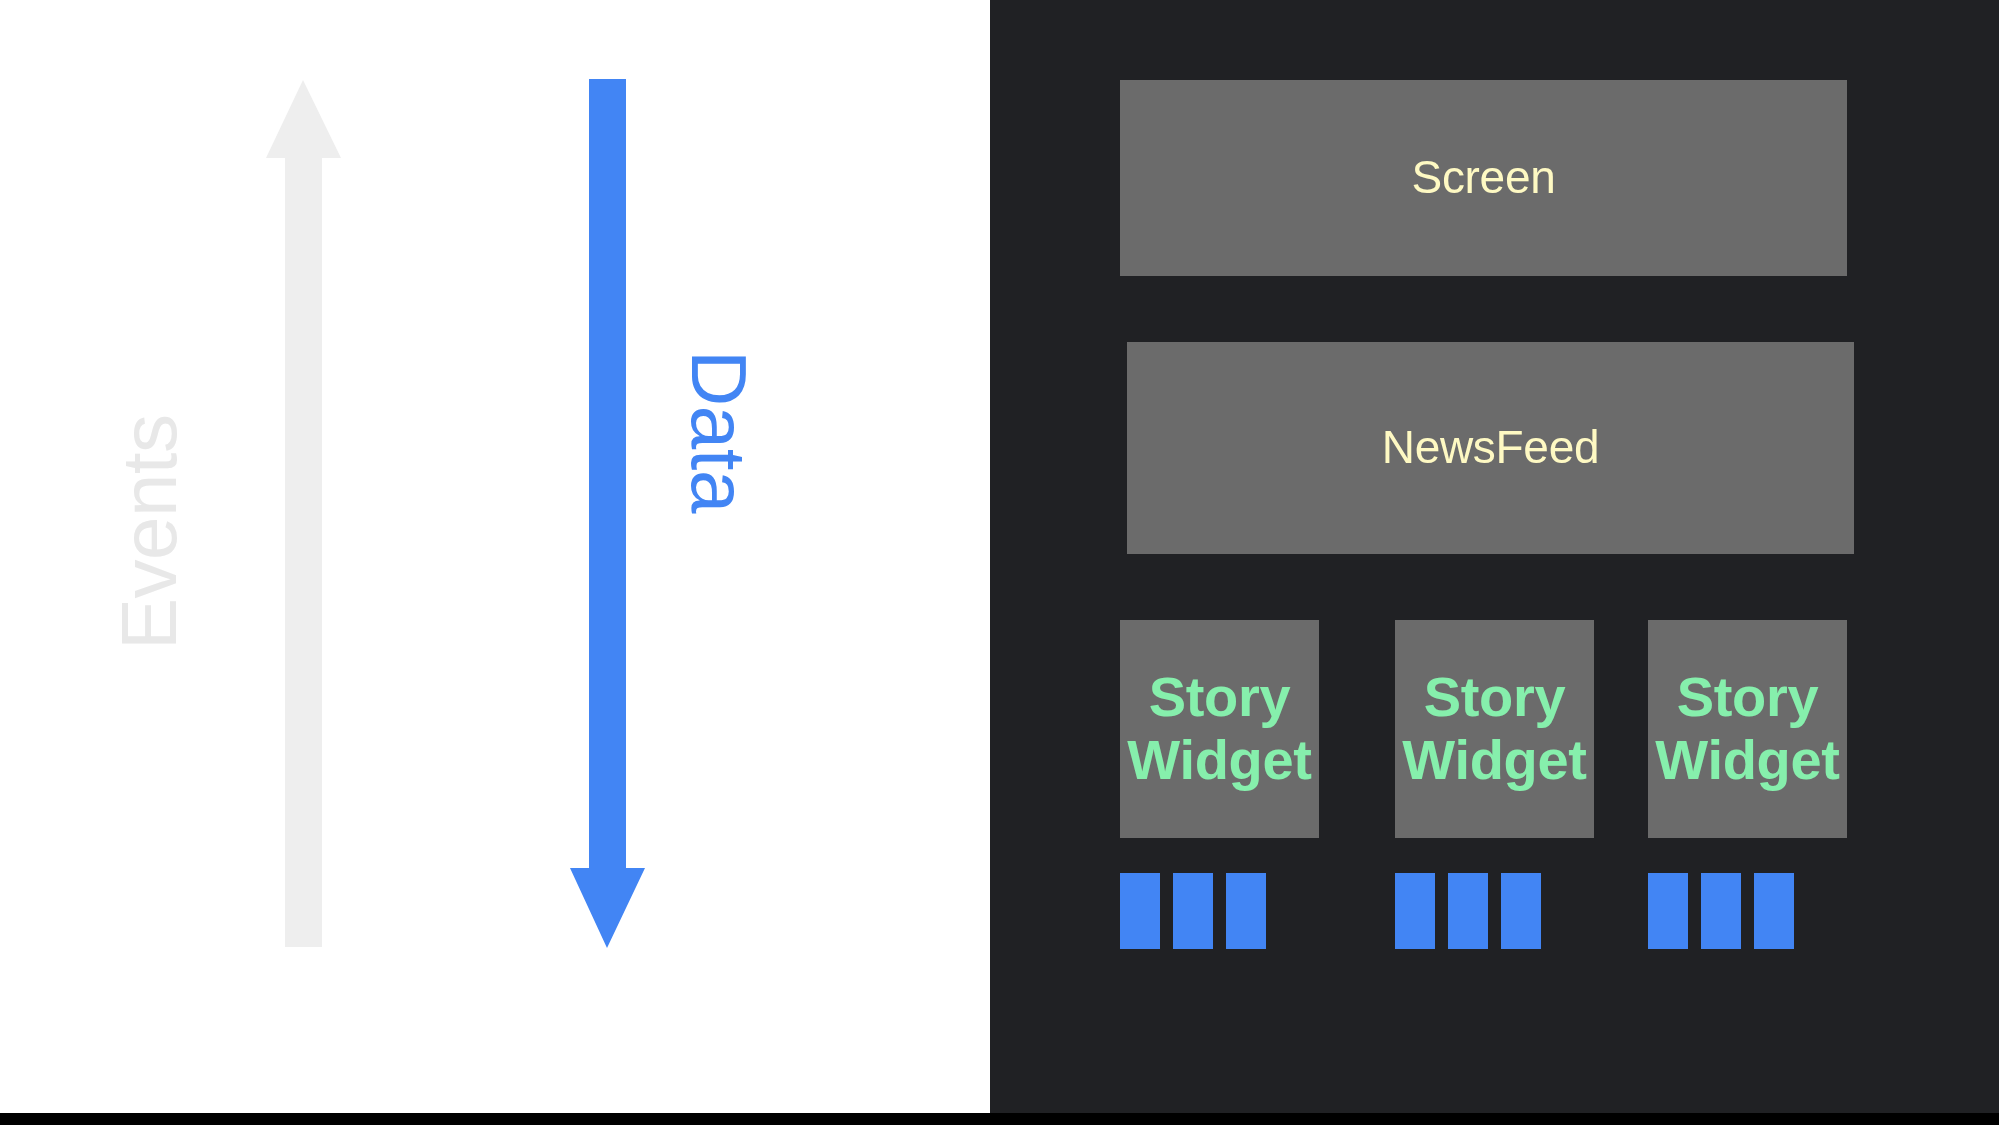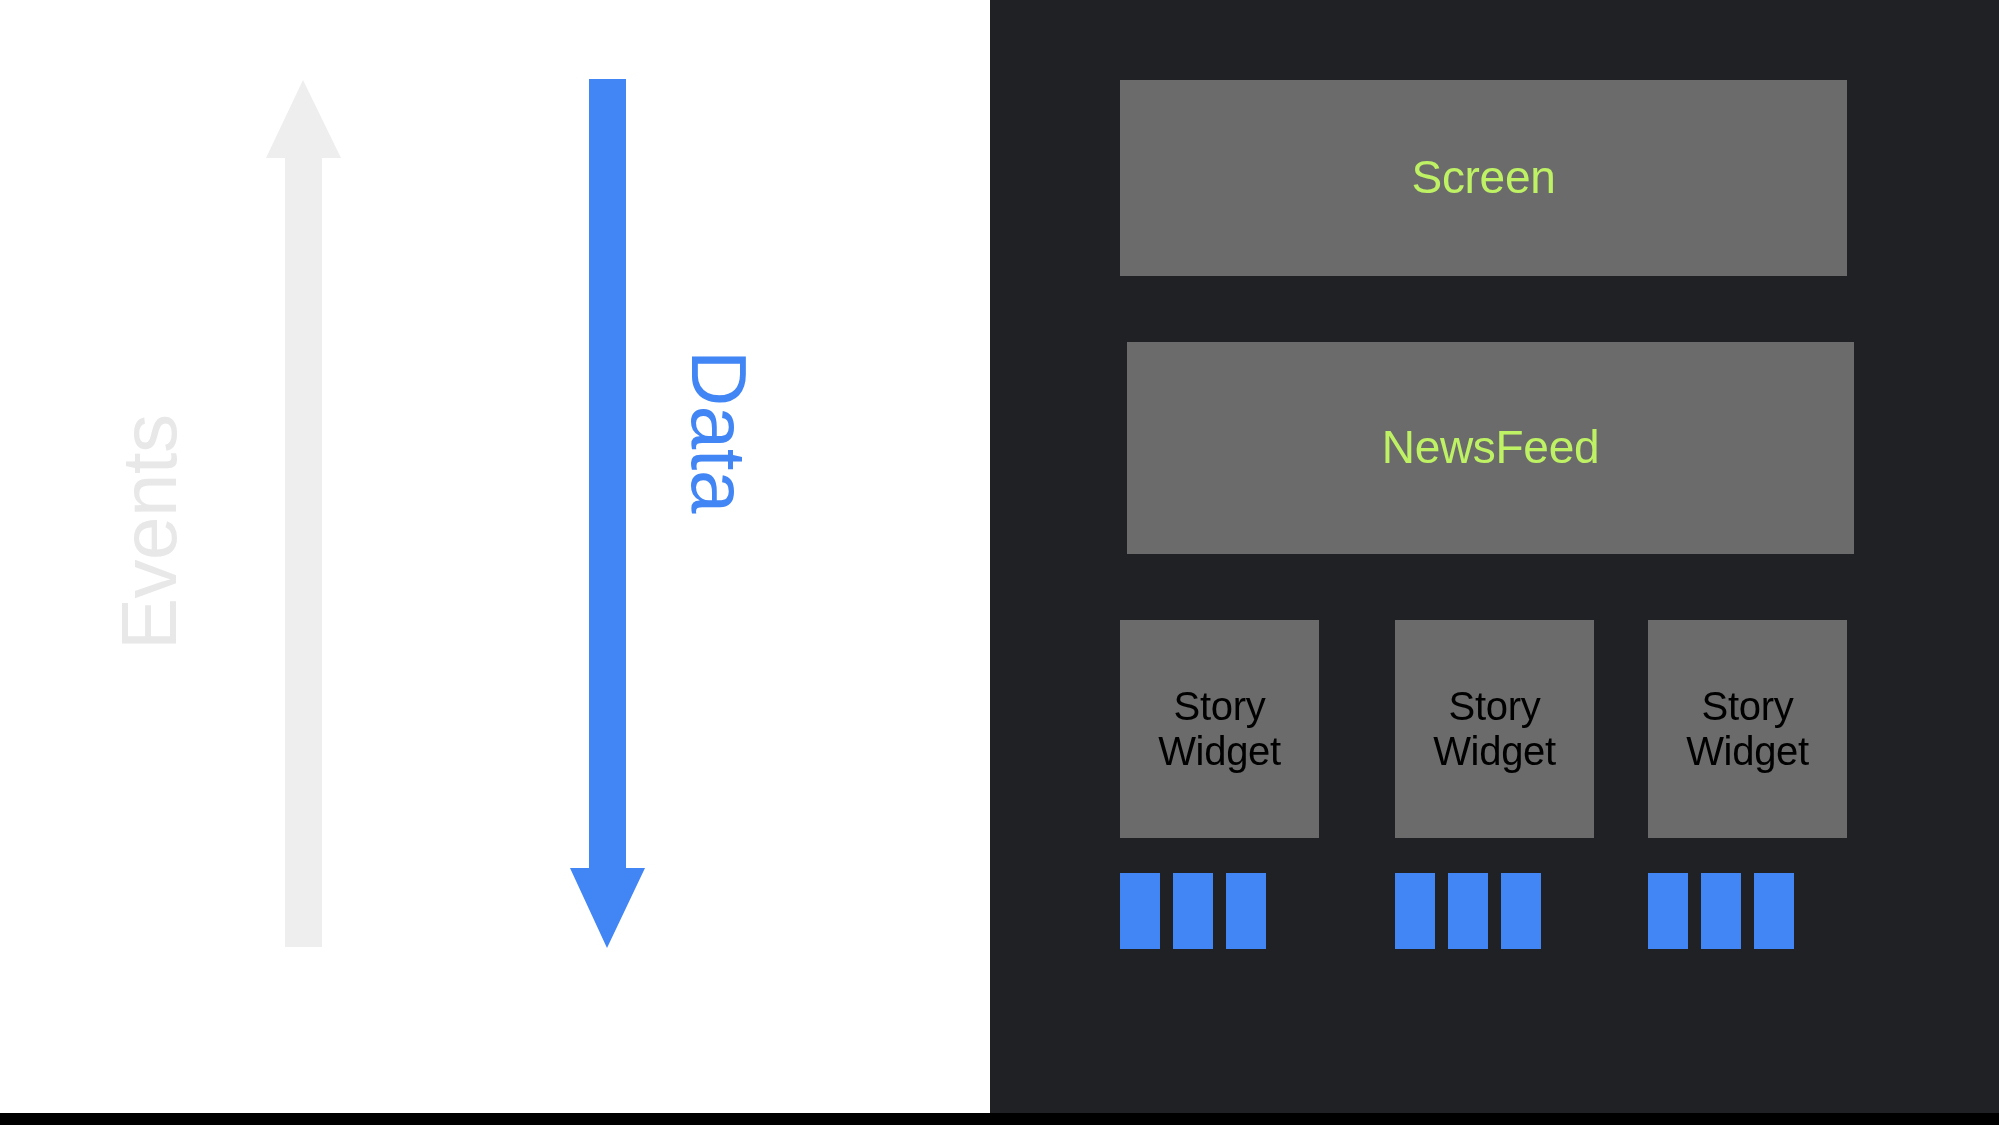--- a/index.html
+++ b/index.html
@@ -74,21 +74,21 @@
     left: 990px;
     top: 0;
     width: 1009px;
     height: 1113px;
     background: #202124;
   }
 
   .arch-box {
     position: absolute;
     background: #6b6b6b;
-    color: #bef264;
+    color: #fef9c3;
     display: flex;
     align-items: center;
     justify-content: center;
     text-align: center;
     font-size: 46px;
     line-height: 1.12;
     font-weight: 400;
     letter-spacing: -0.3px;
   }
 
@@ -114,28 +114,28 @@
   }
   #story-col-0 { left: 130px; }
   #story-col-1 { left: 405px; }
   #story-col-2 { left: 658px; }
 
   .story-box {
     position: relative;
     width: 199px;
     height: 218px;
     background: #6b6b6b;
-    color: #000000;
+    color: #86efac;
     display: flex;
     align-items: center;
     justify-content: center;
     text-align: center;
-    font-size: 40px;
+    font-size: 56px;
     line-height: 1.12;
-    font-weight: 400;
+    font-weight: 700;
     letter-spacing: -0.3px;
   }
 
   .bar-row {
     position: relative;
     margin-top: 35px;
     display: flex;
     gap: 13px;
     width: 199px;
   }

